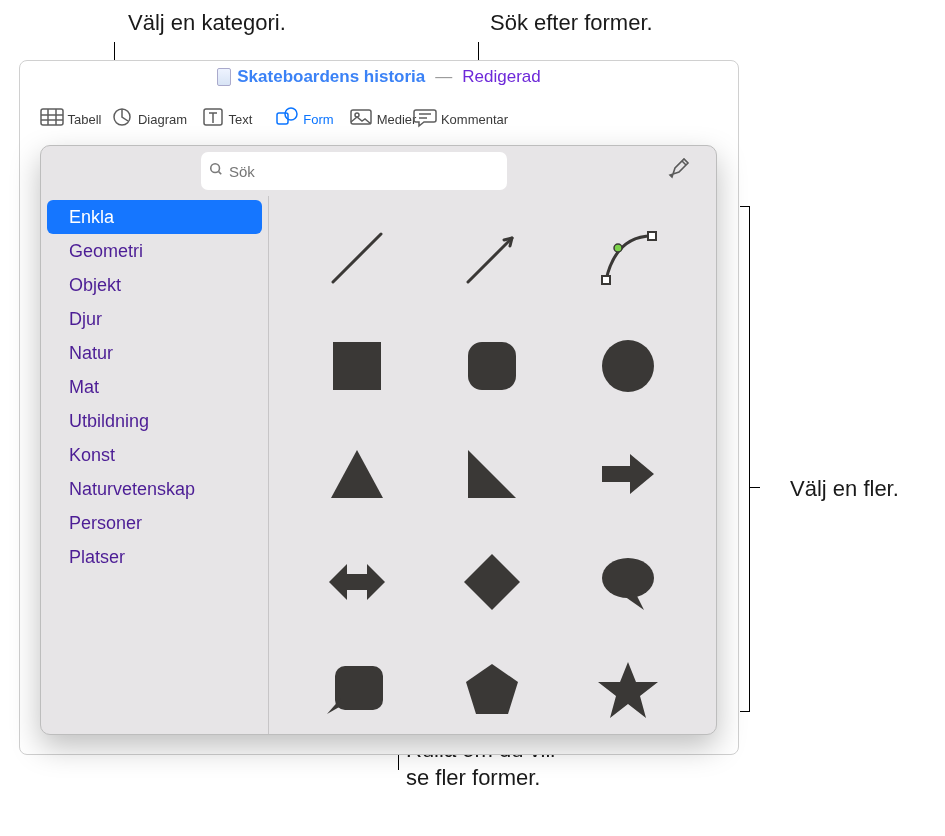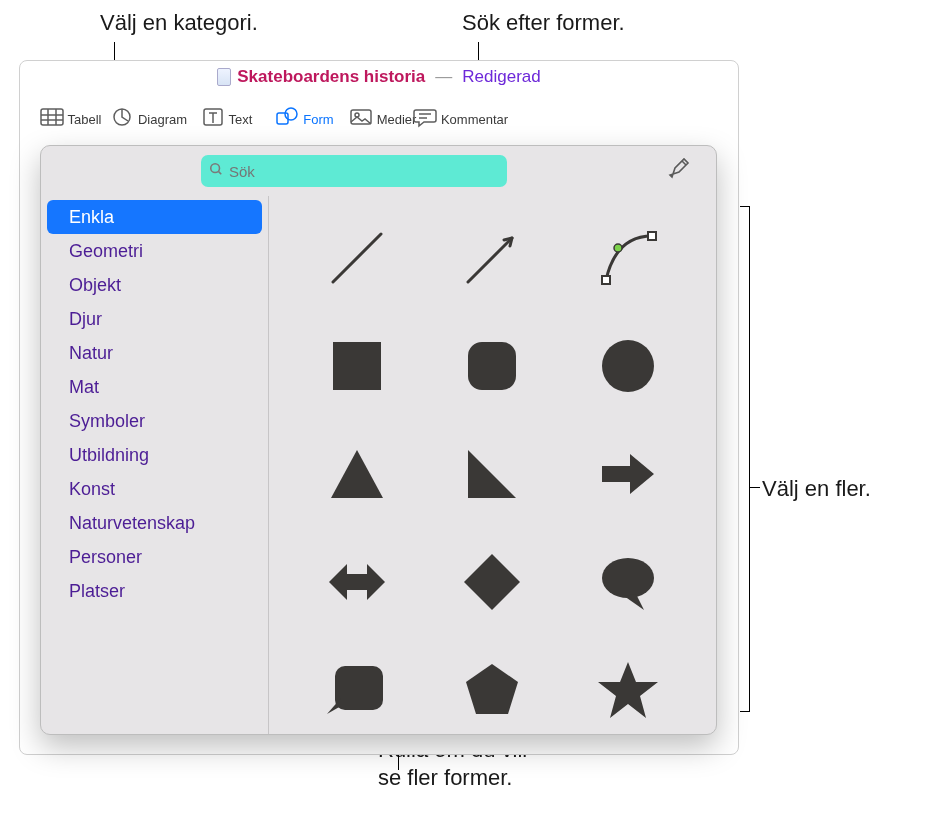--- a/index.html
+++ b/index.html
@@ -11,20 +11,21 @@
     position: relative;
     color: #202020;
   }
   .callout {
     position: absolute;
     font-size: 22px;
     line-height: 1.25;
     color: #1a1a1a;
     white-space: pre-line;
     pointer-events: none;
+    margin-left: 28px;
   }
   .callout-line {
     position: absolute;
     background: #000;
     pointer-events: none;
   }
   .window-frame {
     position: absolute;
     left: 19px;
     top: 60px;
@@ -44,21 +45,21 @@
     color: #444;
     gap: 6px;
   }
   .doc-icon {
     width: 14px; height: 18px;
     border: 1px solid #aac;
     border-radius: 2px;
     background: linear-gradient(#eef3ff,#d8e4f5);
     position: relative;
   }
-  .title-name { font-weight: 700; color: #be185d; }
+  .title-name { font-weight: 700; color: #3b82f6; }
   .title-sep { color: #9a9a9a; margin: 0 4px; }
   .title-edited { color: #6d28d9; }
   .toolbar {
     display: flex;
     padding: 0 12px 8px 12px;
     gap: 2px;
   }
   .tool-btn {
     width: 76px;
     height: 52px;
@@ -89,22 +90,22 @@
     overflow: hidden;
   }
   .search-row {
     height: 50px;
     display: flex;
     align-items: center;
     padding: 0 20px 0 160px;
   }
   .search-field {
     flex: 0 0 306px;
-    height: 32px;
-    background: #5eead4;
+    height: 38px;
+    background: #ffffff;
     border-radius: 7px;
     display: flex;
     align-items: center;
     padding: 0 8px;
     gap: 6px;
   }
   .search-field svg { width: 14px; height: 14px; }
   .search-field input {
     flex: 1;
     background: transparent;
@@ -277,21 +278,20 @@
     </div>
   </div>
   <div class="popover-body">
     <div class="cat-list">
       <div class="cat-item selected">Enkla</div>
       <div class="cat-item">Geometri</div>
       <div class="cat-item">Objekt</div>
       <div class="cat-item">Djur</div>
       <div class="cat-item">Natur</div>
       <div class="cat-item">Mat</div>
-      <div class="cat-item">Symboler</div>
       <div class="cat-item">Utbildning</div>
       <div class="cat-item">Konst</div>
       <div class="cat-item">Naturvetenskap</div>
       <div class="cat-item">Personer</div>
       <div class="cat-item">Platser</div>
     </div>
 
     <div class="shape-grid">
 
       <div class="shape-cell">

